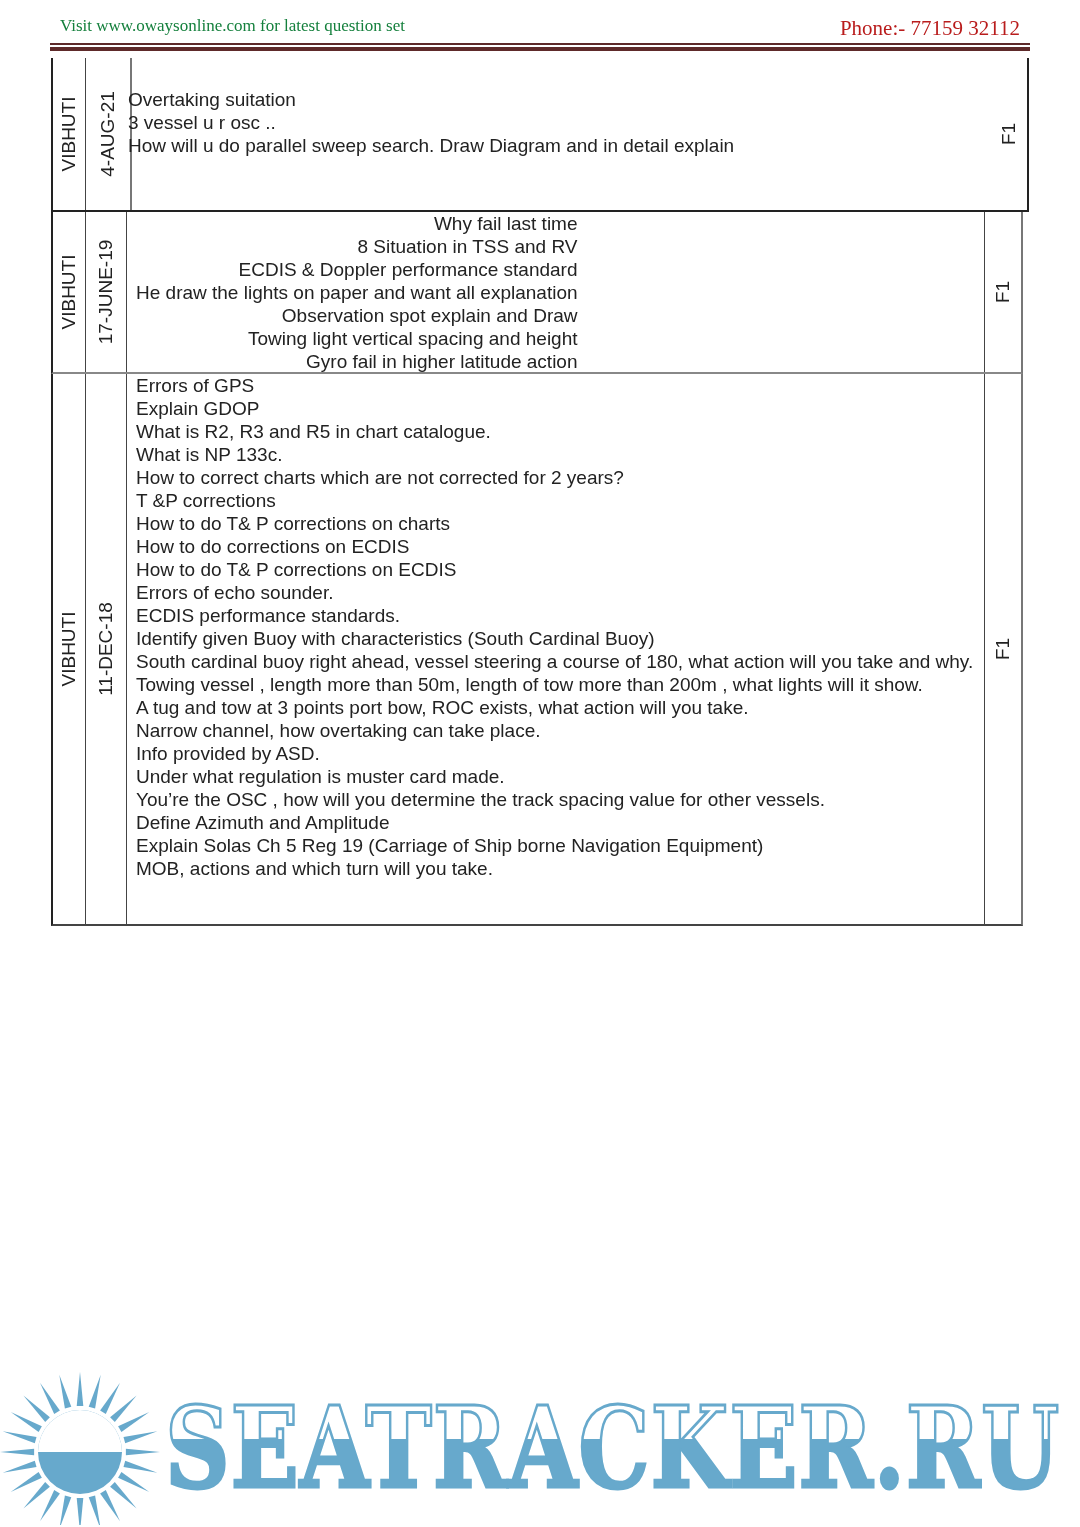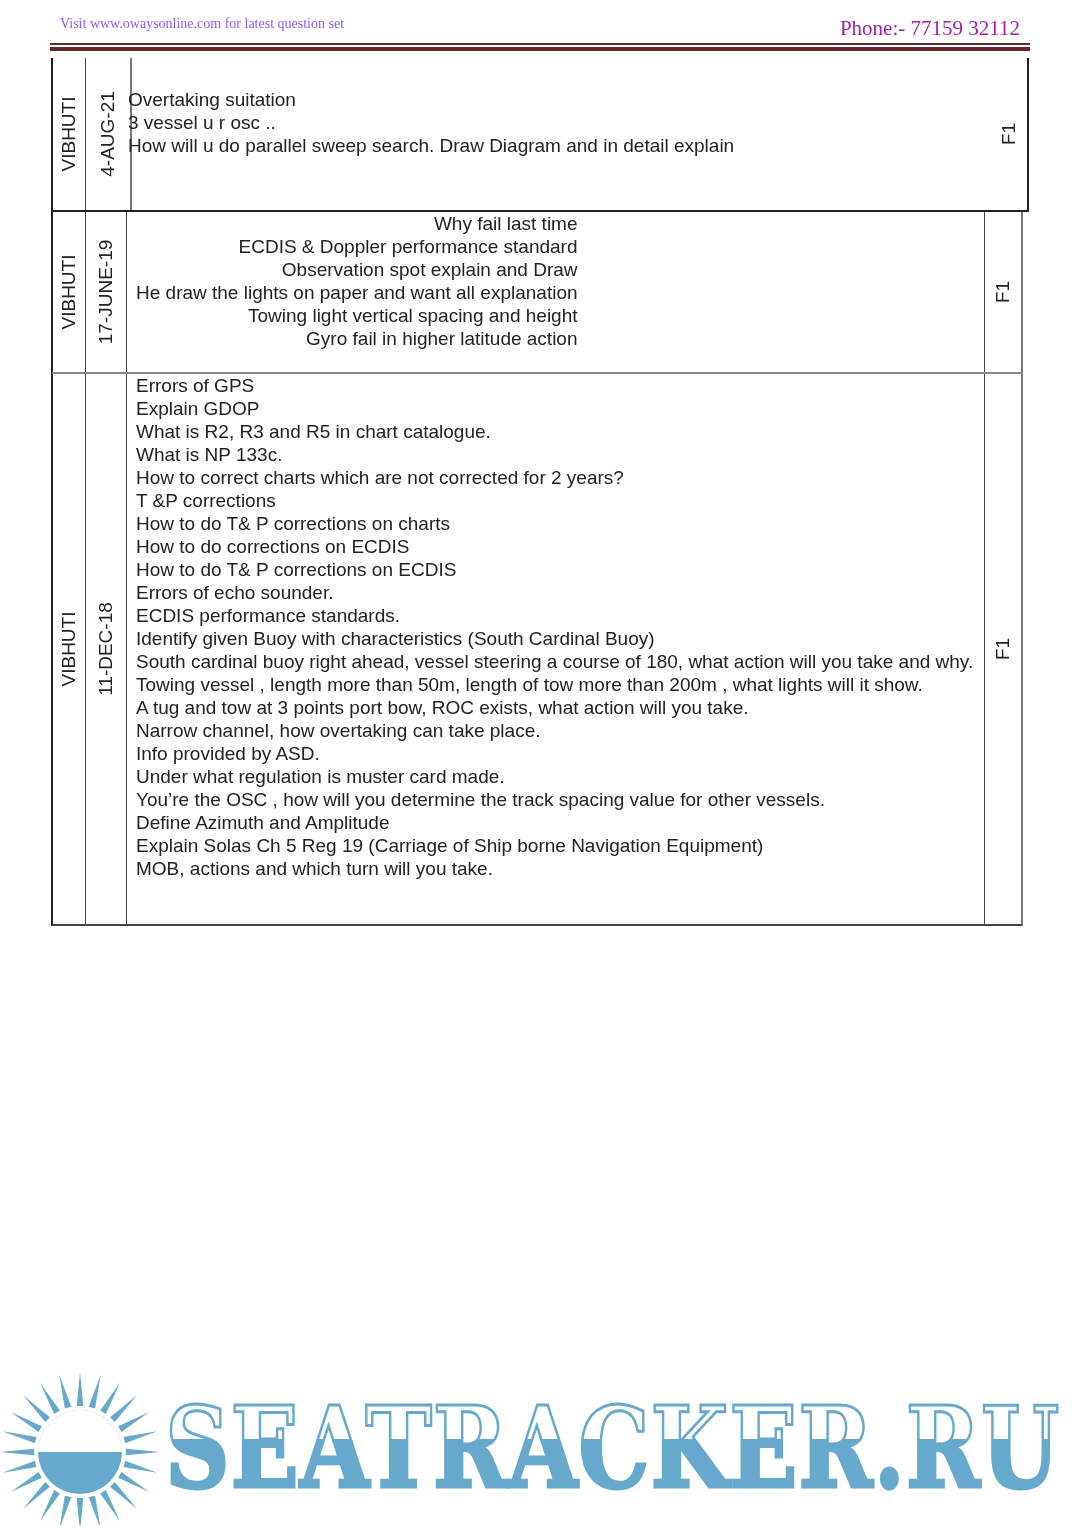--- a/index.html
+++ b/index.html
@@ -1,20 +1,20 @@
 <!DOCTYPE html>
 <html><head>
 <meta charset="utf-8">
 <style>
   html, body { margin: 0; padding: 0; background: #ffffff; }
   body { width: 1080px; height: 1527px; position: relative; overflow: hidden; font-family: "Liberation Sans", sans-serif; color: #1a1a1a; }
 
   .header { position: absolute; left: 50px; top: 14px; width: 980px; height: 30px; }
-  .header-left { position: absolute; left: 10px; top: 2px; font-family: "Liberation Serif", serif; font-size: 14px; color: #8b5cf6; }
-  .header-right { position: absolute; right: 10px; top: 2px; font-family: "Liberation Serif", serif; font-size: 21px; color: #a21caf; }
+  .header-left { position: absolute; left: 10px; top: 2px; font-family: "Liberation Serif", serif; font-size: 17px; color: #15803d; }
+  .header-right { position: absolute; right: 10px; top: 2px; font-family: "Liberation Serif", serif; font-size: 21px; color: #b91c1c; }
   .rule-thin { position: absolute; left: 50px; top: 43px; width: 980px; height: 2px; background: #5e2a2a; }
   .rule-thick { position: absolute; left: 50px; top: 47px; width: 980px; height: 4px; background: #5e2a2a; }
 
   .row { position: absolute; box-sizing: border-box; }
   .cell { position: absolute; top: 0; bottom: 0; box-sizing: border-box; }
   .vtext { position: absolute; left: 50%; top: 50%; transform: translate(-50%, -50%) rotate(-90deg); white-space: nowrap; font-size: 19px; color: #222; }
   .qlist { list-style: none; margin: 0; padding: 0; font-size: 19px; line-height: 23px; color: #222; }
   .qlist li { margin: 0; padding: 0; }
 
   
@@ -78,23 +78,24 @@
 <div class="row" id="row2">
   <div class="cell c-name">
     <span class="vtext">VIBHUTI</span>
   </div>
   <div class="cell c-date">
     <span class="vtext">17-JUNE-19</span>
   </div>
   <div class="cell c-q">
     <ul class="qlist">
         <li>Why fail last time</li>
+        <li>8 Situation in TSS and RV</li>
         <li>ECDIS &amp; Doppler performance standard</li>
+        <li>He draw the lights on paper and want all explanation</li>
         <li>Observation spot explain and Draw</li>
-        <li>He draw the lights on paper and want all explanation</li>
         <li>Towing light vertical spacing and height</li>
         <li>Gyro fail in higher latitude action</li>
       </ul>
   </div>
   <div class="cell c-code">
     <span class="vtext">F1</span>
   </div>
 </div>
 
 <div class="row" id="row3">

